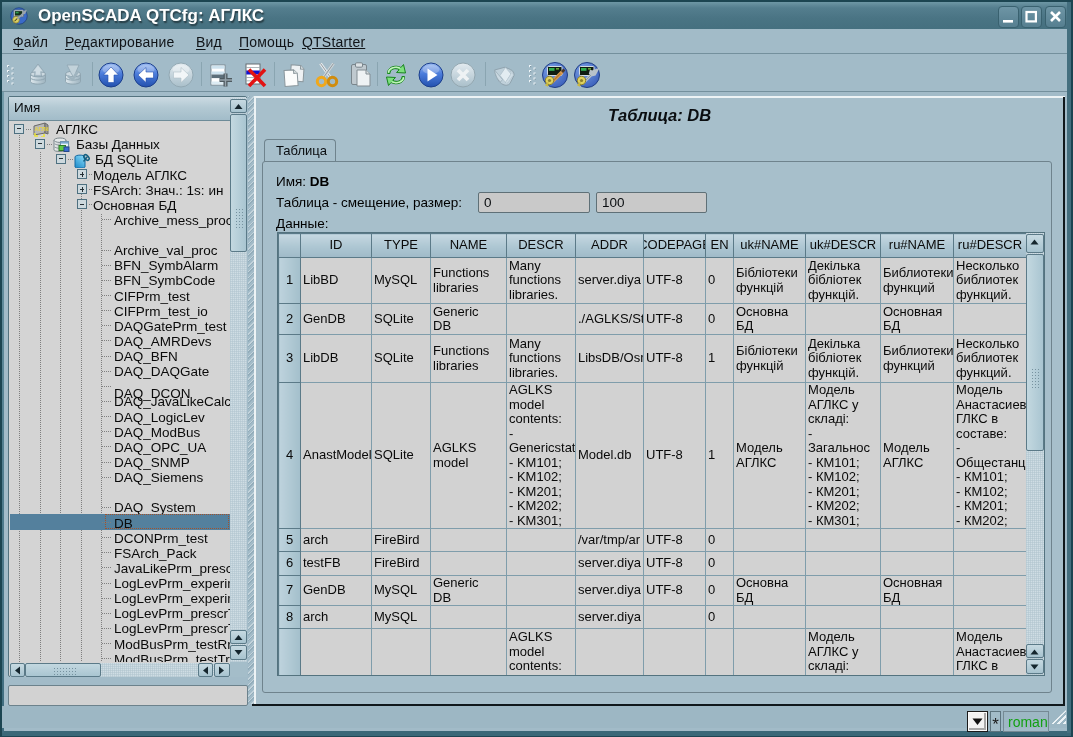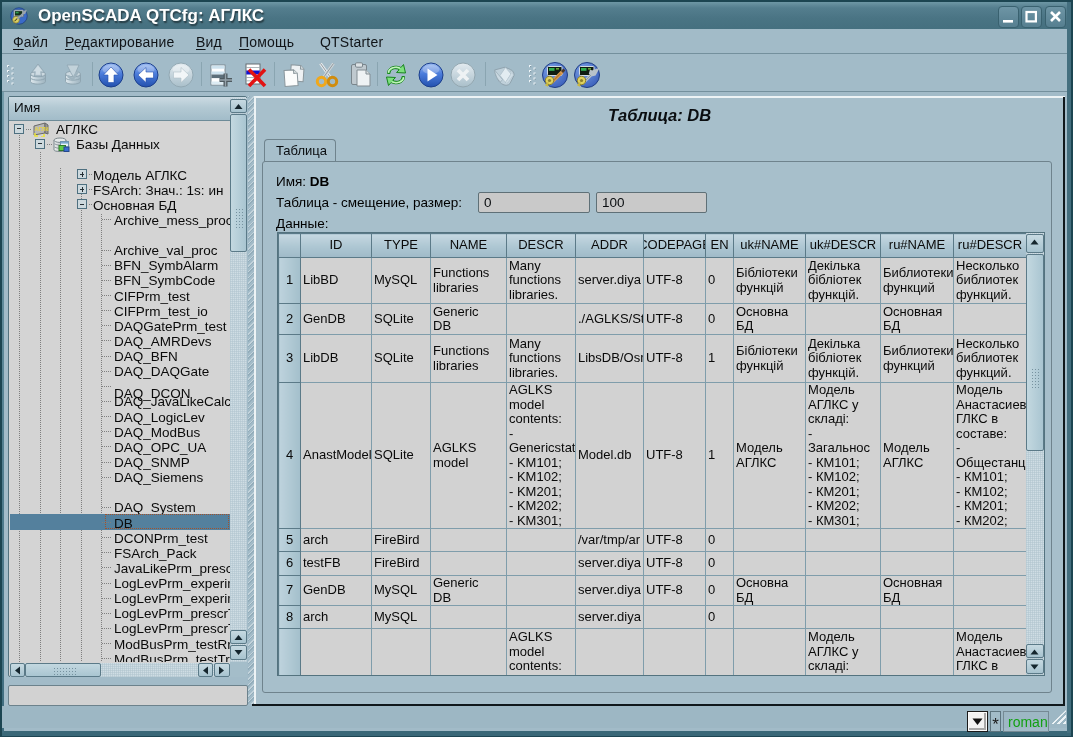--- a/index.html
+++ b/index.html
@@ -133,21 +133,21 @@
       </svg></div>
 <div class="wbtn" style="left:1043px;"><svg width="19" height="20" viewBox="0 0 19 20">
         <path d="M5 5 L14 14 M14 5 L5 14" stroke="#fff" stroke-width="2.6"></path>
       </svg></div>
 </div>
 <div id="menubar" class="abs">
 <span style="left:11px;"><u>Ф</u>айл</span>
 <span style="left:63px;"><u>Р</u>едактирование</span>
 <span style="left:194px;"><u>В</u>ид</span>
 <span style="left:237px;"><u>П</u>омощь</span>
-<span style="left:318px;">QTStarter</span>
+<span style="left:300px;text-decoration:underline;">QTStarter</span>
 </div>
 <div id="toolbar" class="abs">
 <svg style="left:4px; top:10px; position:absolute;" width="10" height="22" viewBox="0 0 10 22">
 <g fill="#eef4f7">
 <rect x="1" y="1" width="2.2" height="2.2"></rect>
         <rect x="5.5" y="3.5" width="2.2" height="2.2"></rect>
 <rect x="1" y="6" width="2.2" height="2.2"></rect>
         <rect x="5.5" y="8.5" width="2.2" height="2.2"></rect>
 <rect x="1" y="11" width="2.2" height="2.2"></rect>
         <rect x="5.5" y="13.5" width="2.2" height="2.2"></rect>
@@ -404,20 +404,40 @@
 <path d="M1 3.2 L1 13 C1 15 13 15 13 13 L13 3.2 Z" fill="url(#tdbg)" stroke="#7d898e"></path>
 <ellipse cx="7" cy="3.2" rx="6" ry="2.2" fill="#e6e9ea" stroke="#7d898e"></ellipse>
 <path d="M1.5 6.8 C4 8.6 10 8.6 12.5 6.8 M1.5 10 C4 11.8 10 11.8 12.5 10" fill="none" stroke="#8d979c"></path>
 <rect x="7.5" y="4.5" width="8" height="5.5" fill="#e8f2f8" stroke="#6f93ad"></rect>
 <rect x="8" y="5" width="7" height="1.6" fill="#7aa8d0"></rect>
 <rect x="6" y="8.5" width="6.5" height="5" fill="#5fcc48" stroke="#2f7a28"></rect>
 <rect x="11" y="10" width="5" height="4.5" fill="#3a6ed0" stroke="#24498c"></rect>
 </svg>
         </div>
 <div style="position:absolute; left:66px; top:0.5px;">Базы Данных</div>
+</div>
+<div class="trow" style="top:30.9px; width:220px;">
+<div class="texp" style="left:46px;"></div>
+<div class="hdash" style="left:58px; top:7px; width:5px;"></div>
+<div style="position:absolute; left:64px; top:0px; width:17px; height:16px;">
+          <svg width="17" height="16" viewBox="0 0 17 16" style="position:absolute; left:0; top:0;">
+<defs>
+              <linearGradient id="tsqg" x1="0" y1="1" x2="0.6" y2="0">
+                <stop offset="0" stop-color="#1787c8"></stop>
+                <stop offset="1" stop-color="#7dd2f4"></stop>
+              </linearGradient>
+            </defs>
+<path d="M1 15 L1 5 C1 2.5 11 2.5 11 5 L11 15 C11 16.5 1 16.5 1 15 Z" fill="url(#tsqg)" stroke="#1468a0"></path>
+<g transform="rotate(-42 12.5 5.5)">
+              <ellipse cx="12.5" cy="5.5" rx="2" ry="3.2" fill="none" stroke="#135f80" stroke-width="1.5"></ellipse>
+            </g>
+<path d="M9.5 9.5 L13.5 4.5" stroke="#135f80" stroke-width="1.4"></path>
+</svg>
+        </div>
+<div style="position:absolute; left:85px; top:0.5px;">БД SQLite</div>
 </div>
 <div class="trow" style="top:46.0px; width:220px;">
 <div class="texp plus" style="left:67px;"></div>
 <div class="hdash" style="left:79px; top:7px; width:3px;"></div>
 <div style="position:absolute; left:83px; top:0.5px;">Модель АГЛКС</div>
 </div>
 <div class="trow" style="top:61.1px; width:220px;">
 <div class="texp plus" style="left:67px;"></div>
 <div class="hdash" style="left:79px; top:7px; width:3px;"></div>
 <div style="position:absolute; left:83px; top:0.5px;">FSArch: Знач.: 1s: ин</div>

